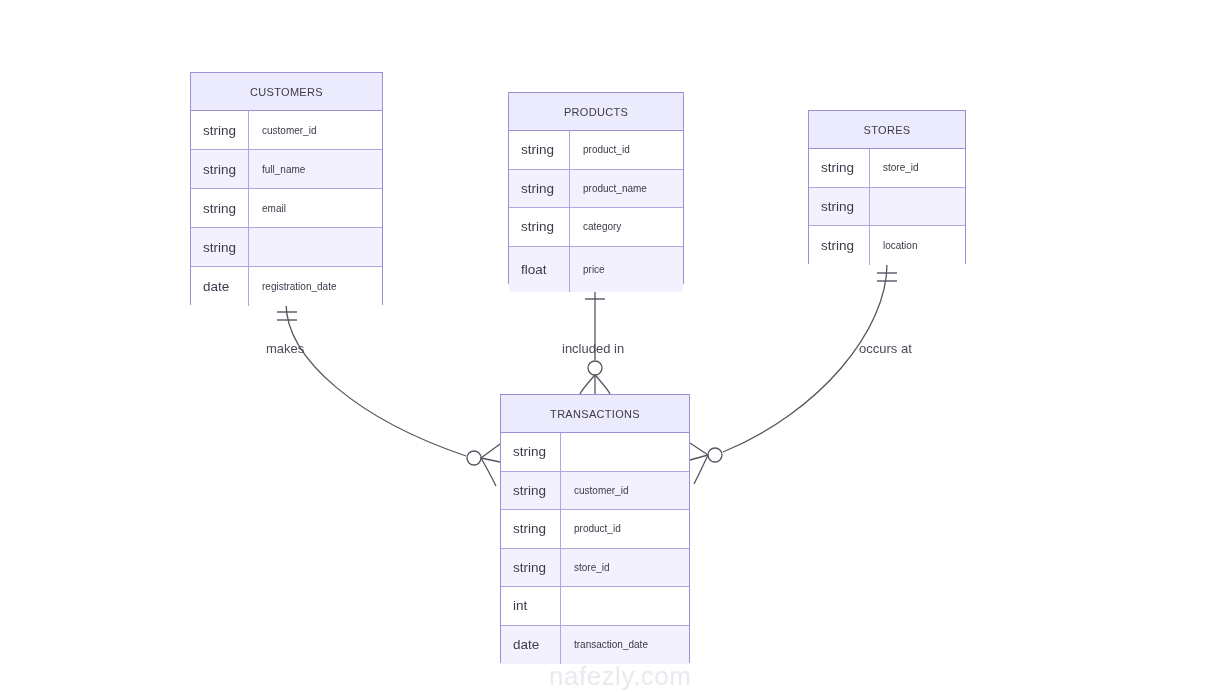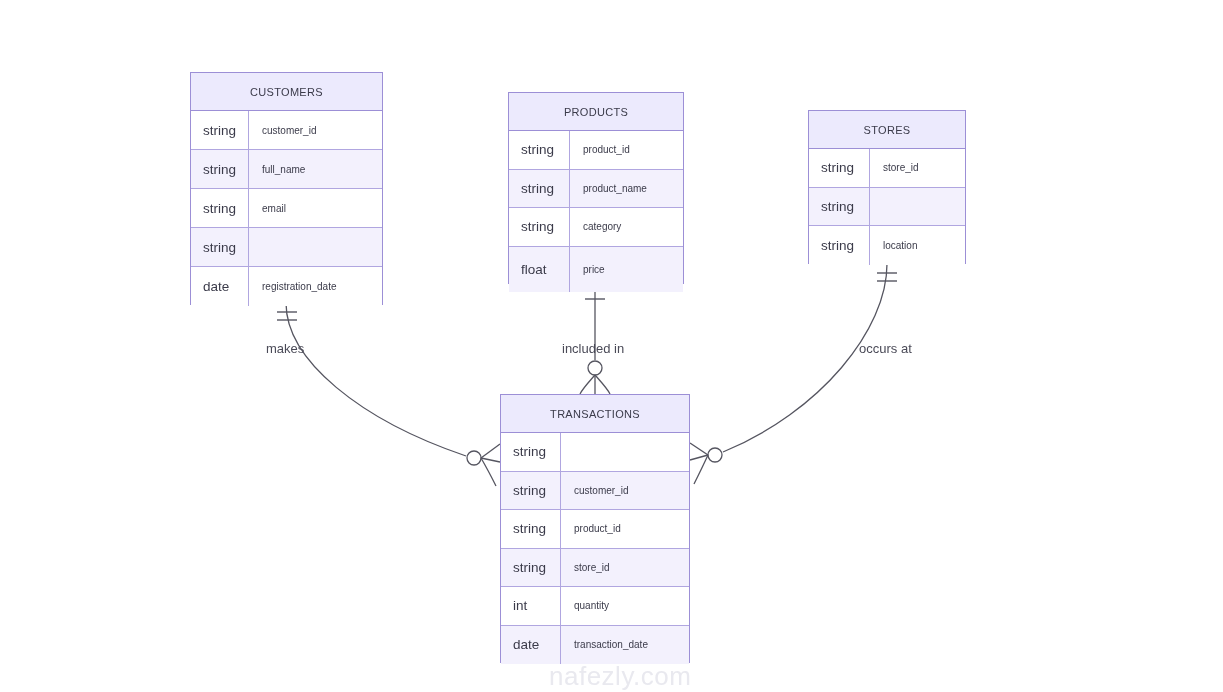--- a/index.html
+++ b/index.html
@@ -207,21 +207,20 @@
         <div class="attr-row odd" style="height: 38.5px;">
           <div class="attr-type" style="width: 60px;">string</div>
           <div class="attr-name">product_id</div>
         </div>
         <div class="attr-row even" style="height: 38.5px;">
           <div class="attr-type" style="width: 60px;">string</div>
           <div class="attr-name">store_id</div>
         </div>
         <div class="attr-row odd" style="height: 38.5px;">
           <div class="attr-type" style="width: 60px;">int</div>
-          <div class="attr-name">quantity</div>
         </div>
         <div class="attr-row even" style="height: 38.5px;">
           <div class="attr-type" style="width: 60px;">date</div>
           <div class="attr-name">transaction_date</div>
         </div>
       </div>
     </div>
 
 </div>
 

